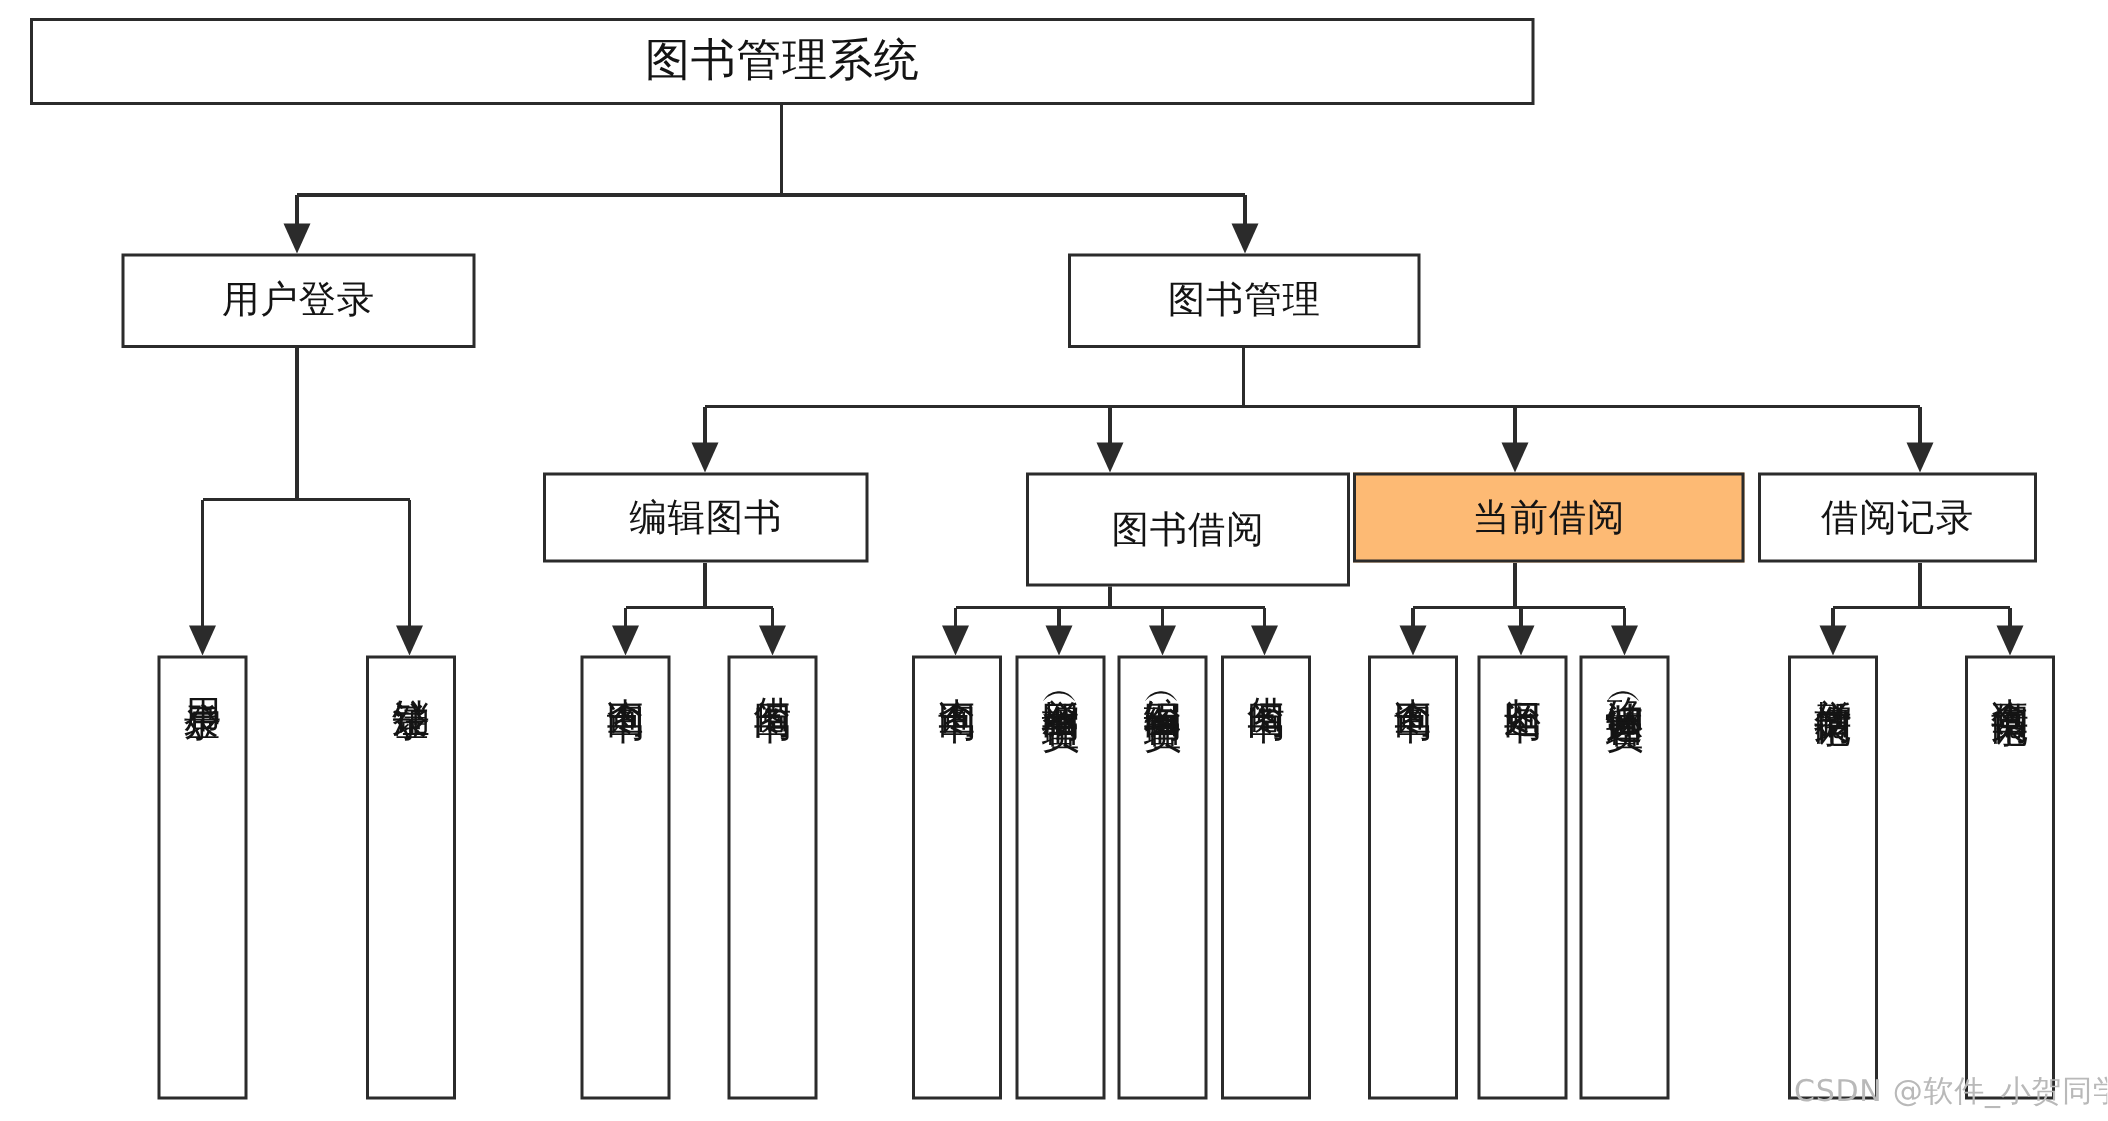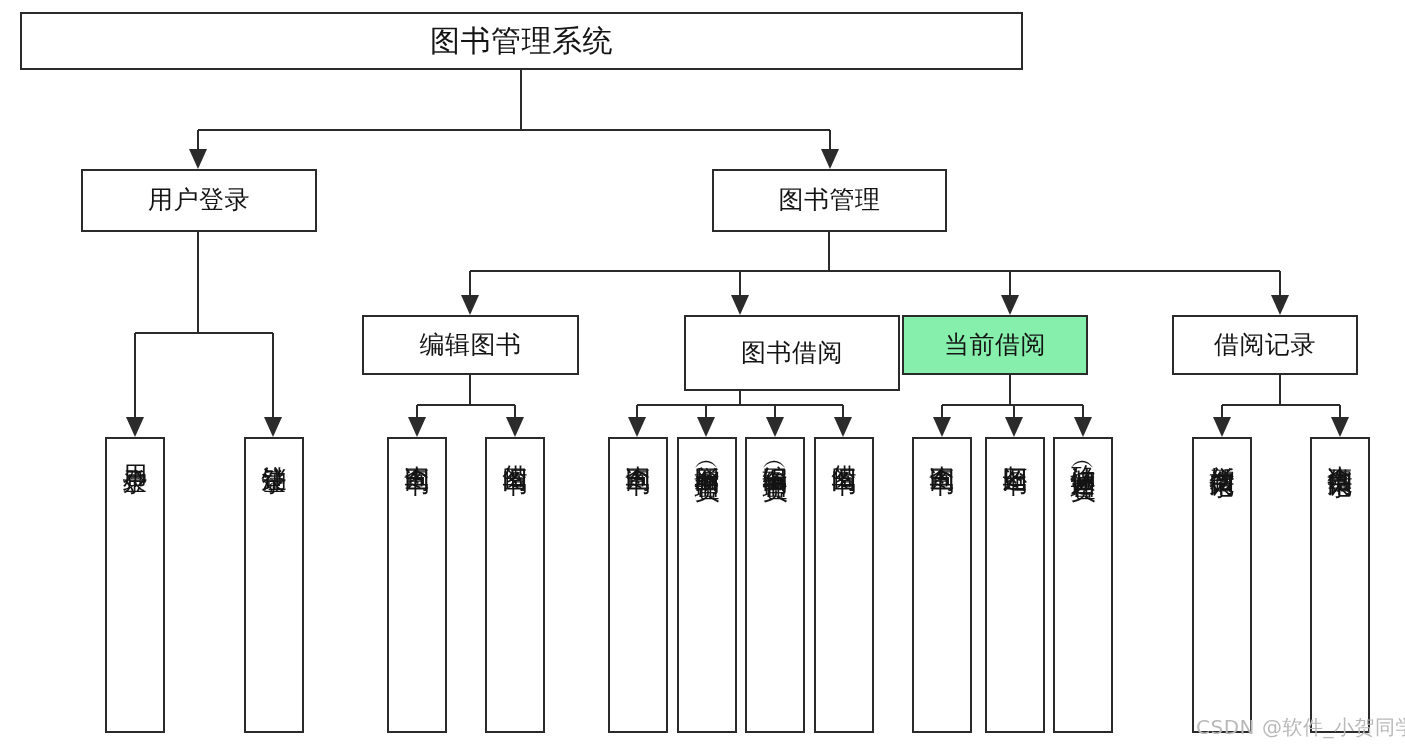--- a/index.html
+++ b/index.html
@@ -146,21 +146,21 @@
       </div>
       <div class="node horiz" style="left: 712px; top: 169px; width: 235px; height: 63px; border-color: rgb(43, 43, 43); background: rgb(255, 255, 255);">
         <span class="label" style="color: rgb(20, 20, 20); text-align: center;">图书管理</span>
       </div>
       <div class="node horiz" style="left: 362px; top: 315px; width: 217px; height: 60px; border-color: rgb(43, 43, 43); background: rgb(255, 255, 255);">
         <span class="label" style="color: rgb(20, 20, 20);">编辑图书</span>
       </div>
       <div class="node horiz" style="left: 668px; top: 315px; width: 216px; height: 76px; border-color: rgb(43, 43, 43); background: rgb(255, 255, 255); margin-left: 16px;">
         <span class="label" style="color: rgb(20, 20, 20);">图书借阅</span>
       </div>
-      <div class="node horiz" style="left: 902px; top: 315px; width: 186px; height: 60px; border-color: rgb(43, 43, 43); background: #86efac;">
+      <div class="node horiz" style="left: 902px; top: 315px; width: 261px; height: 60px; border-color: rgb(43, 43, 43); background: #fdba74;">
         <span class="label" style="color: rgb(20, 20, 20);">当前借阅</span>
       </div>
       <div class="node horiz" style="left: 1172px; top: 315px; width: 186px; height: 60px; border-color: rgb(43, 43, 43); background: rgb(255, 255, 255);">
         <span class="label" style="color: rgb(20, 20, 20);">借阅记录</span>
       </div>
       <div class="node vert" style="left: 105px; top: 437px; width: 60px; height: 296px; border-color: rgb(43, 43, 43); background: rgb(255, 255, 255);">
         <span class="label" style="color: rgb(20, 20, 20);">用户登录</span>
       </div>
       <div class="node vert" style="left: 244px; top: 437px; width: 60px; height: 296px; border-color: rgb(43, 43, 43); background: rgb(255, 255, 255);">
         <span class="label" style="color: rgb(20, 20, 20);">注销登录</span>

